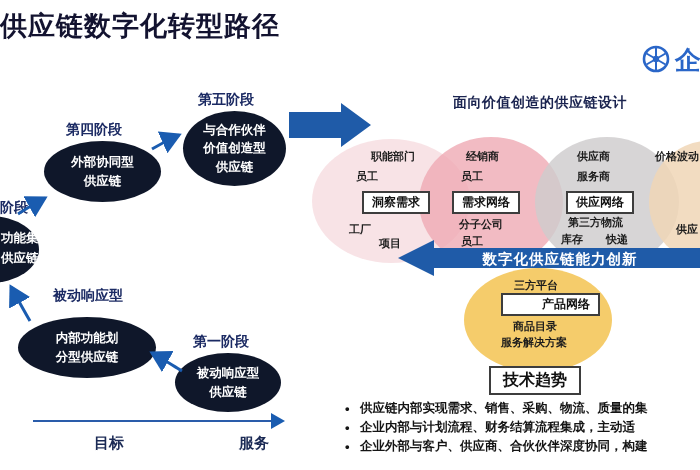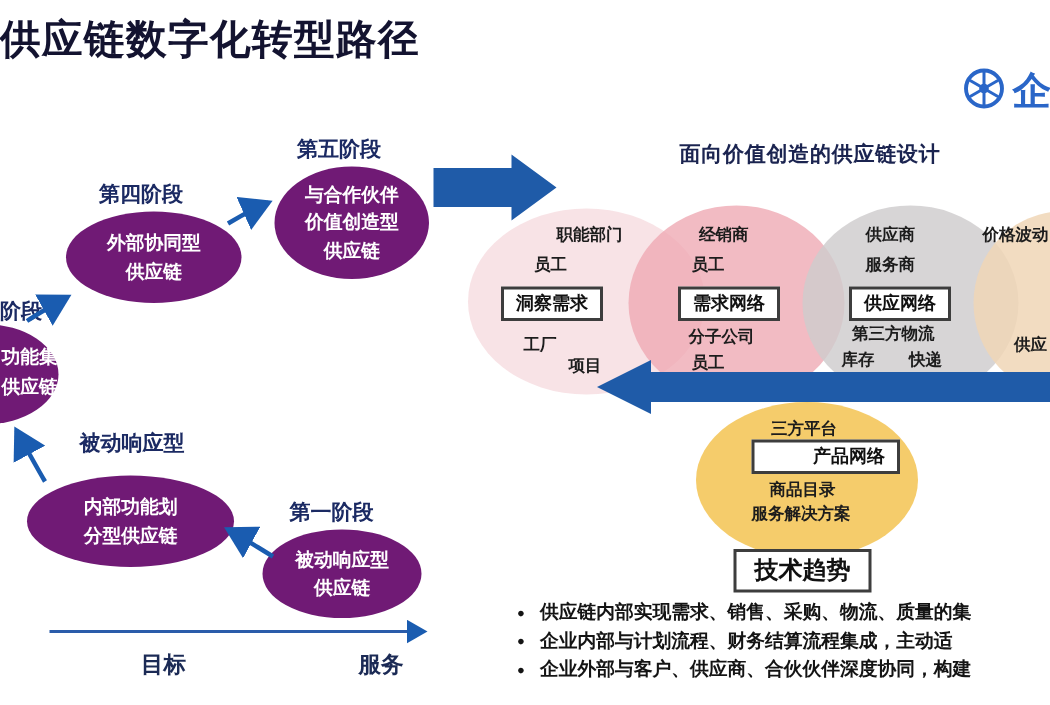--- a/index.html
+++ b/index.html
@@ -2,21 +2,21 @@
 <html><head>
 <meta charset="utf-8">
 <style>
   html,body{margin:0;padding:0;}
   body{font-family:"Liberation Sans","DejaVu Sans",sans-serif;background:#e8e8e8;}
   #slide{position:relative;width:700px;height:470px;background:#ffffff;overflow:hidden;}
   .abs{position:absolute;}
   .slide-title{font-size:27px;font-weight:800;color:#131330;letter-spacing:1px;white-space:nowrap;}
   .logo-char{font-size:26px;font-weight:800;color:#2a66c8;}
   .stage-label{font-size:14px;font-weight:800;color:#1b2a63;white-space:nowrap;}
-  .ellipse{background:#701a75;border-radius:50%;color:#ffffff;font-weight:700;font-size:12.5px;
+  .ellipse{background:#0f172a;border-radius:50%;color:#ffffff;font-weight:700;font-size:12.5px;
            display:flex;flex-direction:column;align-items:center;justify-content:center;
            text-align:center;line-height:1.45;z-index:2;}
   .ellipse-free-line{color:#ffffff;font-weight:700;font-size:12.5px;z-index:3;white-space:nowrap;}
   .axis-label{font-size:15px;font-weight:800;color:#1b2a55;white-space:nowrap;}
   .right-title{font-size:14px;font-weight:800;color:#1b2450;text-align:center;white-space:nowrap;letter-spacing:0.5px;}
   .vcircle{border-radius:50%;z-index:1;}
   .vitem{font-size:11px;font-weight:700;color:#1c1c1c;white-space:nowrap;z-index:4;}
   .wbox{background:#ffffff;border:2px solid #3d3d3d;font-weight:800;font-size:12px;color:#111;
         padding:1px 8px;white-space:nowrap;z-index:4;}
   .cap-arrow-text{font-size:14.5px;font-weight:800;color:#ffffff;text-align:center;
@@ -84,40 +84,41 @@
 
   <div class="abs right-title" style="left:410px;top:94px;width:260px;">面向价值创造的供应链设计</div>
 
   <div class="abs vcircle" style="left:312px;top:139px;width:158px;height:124px;background:rgba(247,224,227,0.9);"></div>
   <div class="abs vcircle" style="left:419px;top:137px;width:144px;height:130px;background:rgba(238,168,178,0.78);"></div>
   <div class="abs vcircle" style="left:535px;top:137px;width:144px;height:130px;background:rgba(206,204,205,0.82);"></div>
   <div class="abs vcircle" style="left:649px;top:141px;width:118px;height:122px;background:rgba(240,214,182,0.85);"></div>
 
   <div class="abs vitem" style="left:371px;top:149px;">职能部门</div>
   <div class="abs vitem" style="left:356px;top:169px;">员工</div>
-  <div class="abs wbox" style="left:334px;top:191px;">洞察需求</div>
+  <div class="abs wbox" style="left:362px;top:191px;">洞察需求</div>
   <div class="abs vitem" style="left:349px;top:222px;">工厂</div>
   <div class="abs vitem" style="left:379px;top:236px;">项目</div>
 
   <div class="abs vitem" style="left:466px;top:149px;">经销商</div>
   <div class="abs vitem" style="left:461px;top:169px;">员工</div>
   <div class="abs wbox" style="left:452px;top:191px;">需求网络</div>
   <div class="abs vitem" style="left:459px;top:217px;">分子公司</div>
   <div class="abs vitem" style="left:461px;top:234px;">员工</div>
 
   <div class="abs vitem" style="left:577px;top:149px;">供应商</div>
   <div class="abs vitem" style="left:577px;top:169px;">服务商</div>
   <div class="abs wbox" style="left:566px;top:191px;">供应网络</div>
   <div class="abs vitem" style="left:568px;top:215px;">第三方物流</div>
   <div class="abs vitem" style="left:561px;top:232px;">库存</div>
   <div class="abs vitem" style="left:606px;top:232px;">快递</div>
 
   <div class="abs vitem" style="left:655px;top:149px;">价格波动</div>
   <div class="abs vitem" style="left:676px;top:222px;">供应</div>
 
+  <div class="abs cap-arrow-text" style="left:445px;top:250px;width:230px;">数字化供应链能力创新</div>
 
   <div class="abs vcircle" style="left:464px;top:268px;width:148px;height:104px;background:rgba(243,193,74,0.82);"></div>
   <div class="abs vitem" style="left:514px;top:278px;">三方平台</div>
   <div class="abs wbox" style="left:501px;top:293px;padding-left:39px;">产品网络</div>
   <div class="abs vitem" style="left:513px;top:319px;">商品目录</div>
   <div class="abs vitem" style="left:501px;top:335px;">服务解决方案</div>
 
   <div class="abs wbox" style="left:489px;top:366px;font-size:16px;padding:2px 12px;">技术趋势</div>
 
   <div class="abs" style="left:345px;top:399px;width:360px;z-index:4;">

